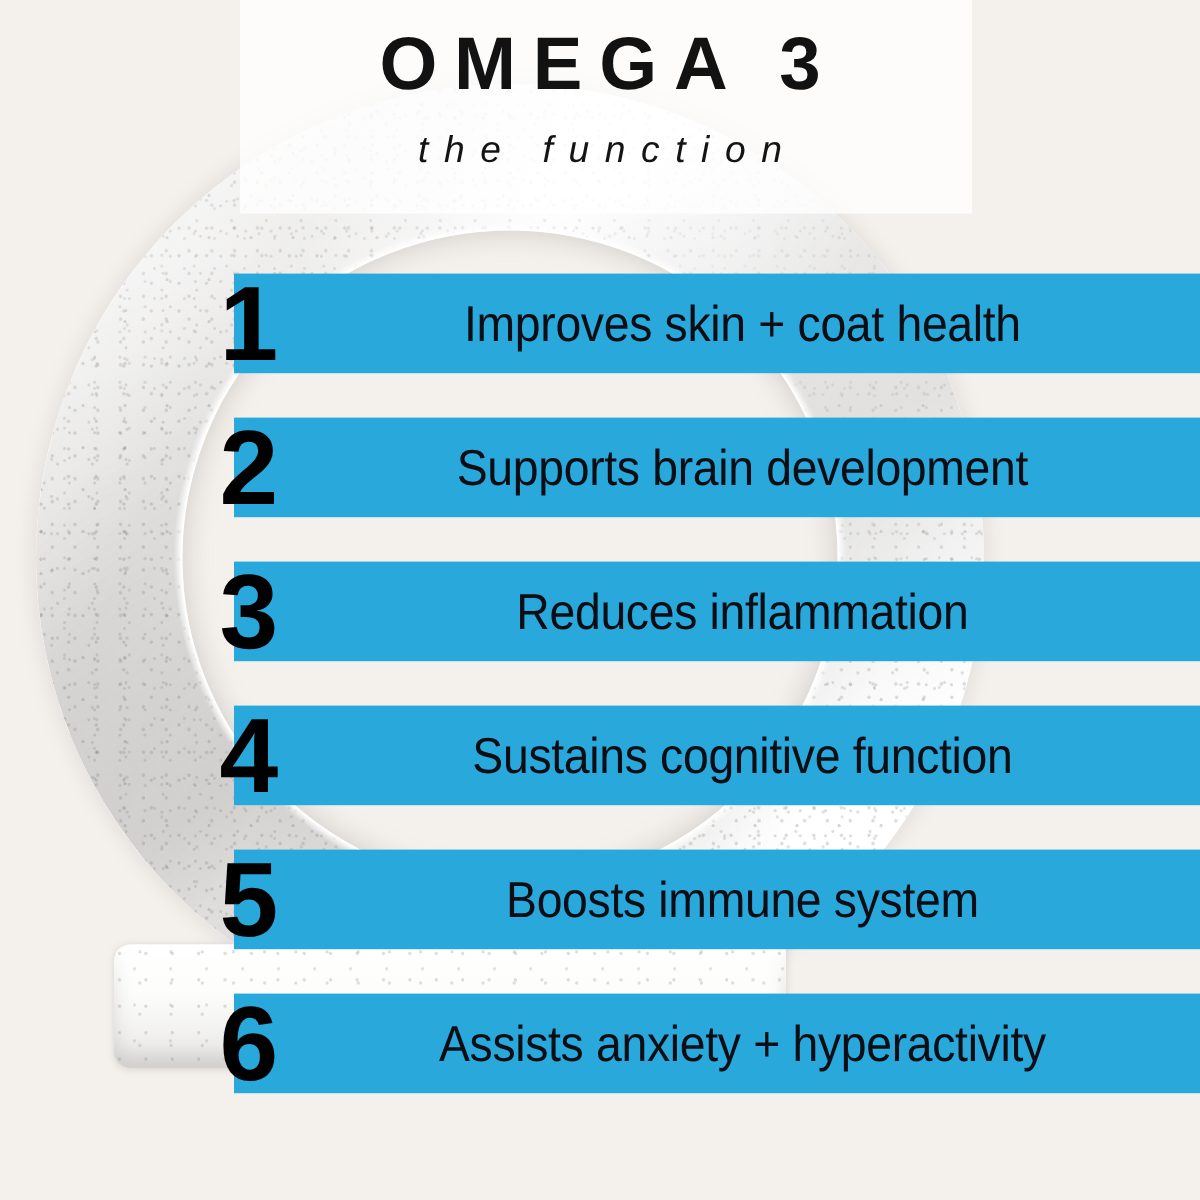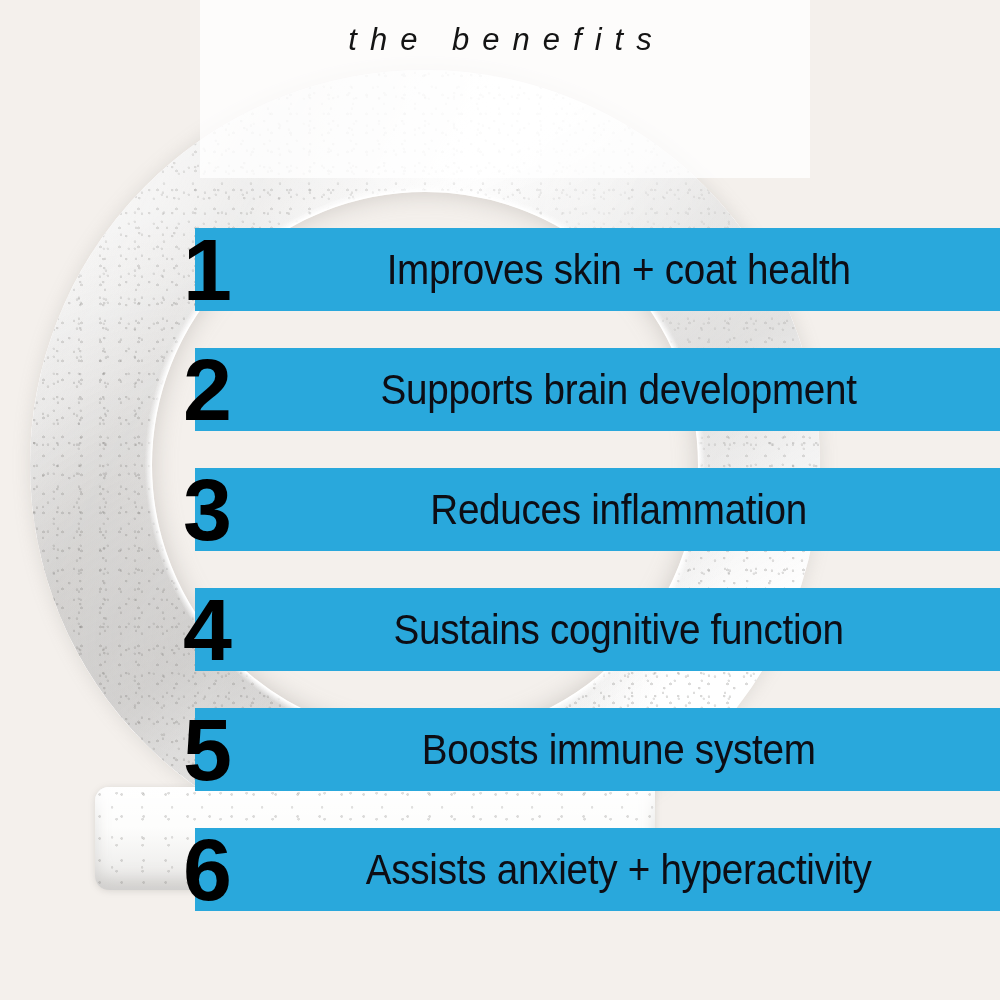--- a/index.html
+++ b/index.html
@@ -247,21 +247,22 @@
   <div class="photo-layer">
     <div class="ring"></div>
     <div class="ring-speckle"></div>
     <div class="ring-shade"></div>
     <div class="ring-tail"></div>
   </div>
 
   <div class="header-wash"></div>
 
   <div class="header">
-    <div class="subtitle">the benefits</div>
+    <div class="title">OMEGA 3</div>
+    <div class="subtitle">the function</div>
   </div>
 
   <div class="benefits">
 
     <div class="row">
       <div class="bar"></div>
       <div class="num">1</div>
       <div class="label">Improves skin + coat health</div>
     </div>
 

